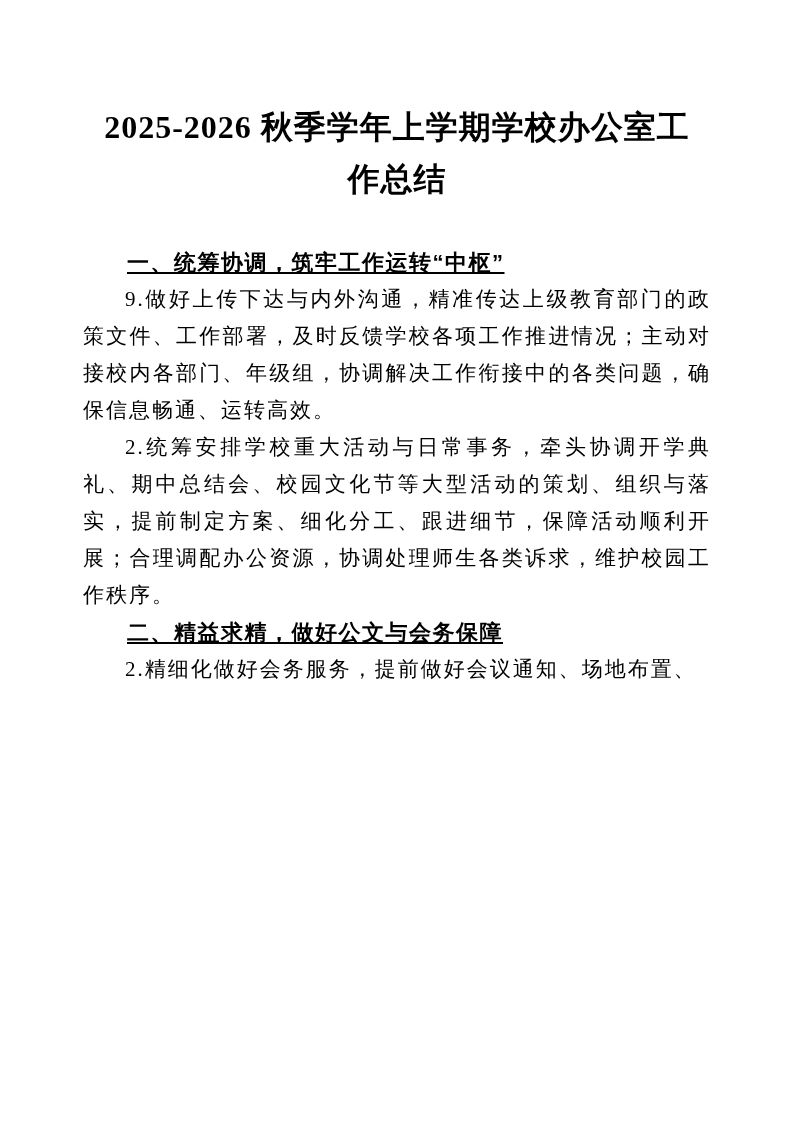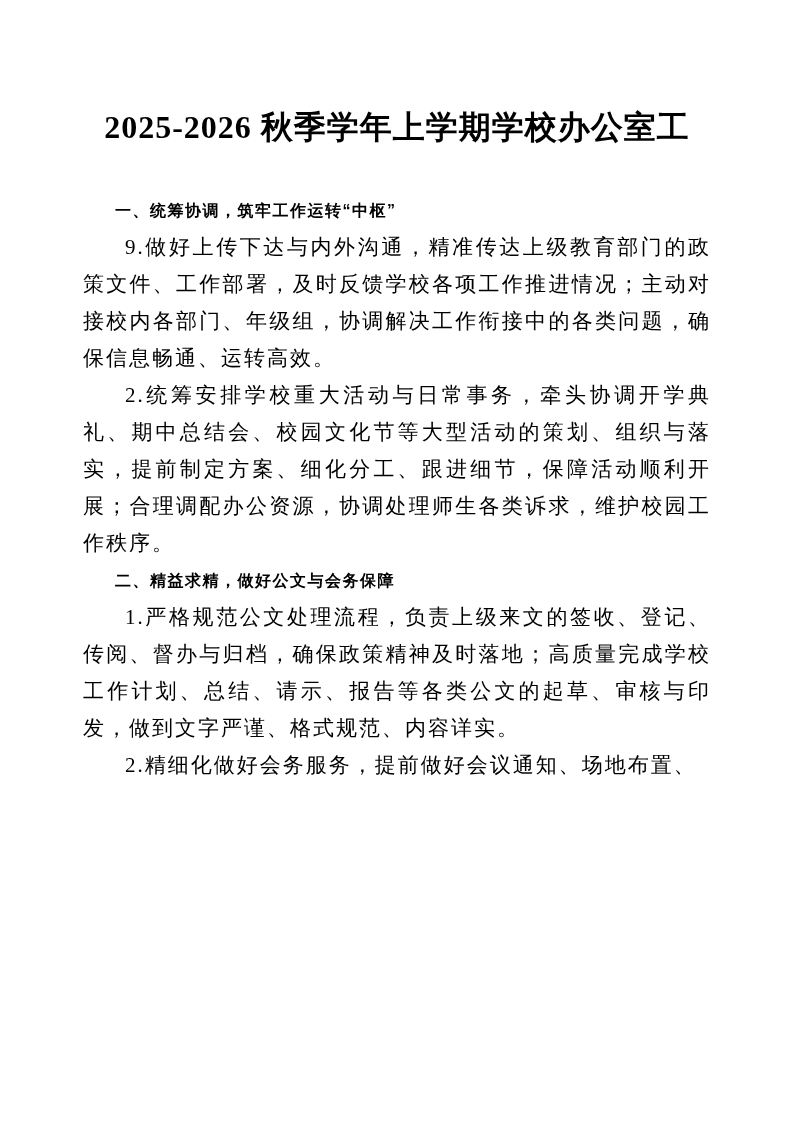--- a/index.html
+++ b/index.html
@@ -36,25 +36,26 @@
     text-justify: inter-character;
   }
   .body-text p {
     margin: 0;
     text-indent: 2em;
     letter-spacing: 2px;
   }
   .section-heading {
     margin: 0;
     text-indent: 2em;
-    font-size: 16px;
+    font-size: 22px;
     line-height: 37px;
     font-weight: bold;
     letter-spacing: 1.5px;
     font-family: "Liberation Sans", "DejaVu Sans", sans-serif;
+    text-decoration: underline;
   }
   .page-footer {
     position: absolute;
     left: 0;
     right: 0;
     top: 1030px;
     text-align: center;
     font-size: 15px;
     line-height: 24px;
     font-family: "Liberation Serif", "DejaVu Serif", serif;
@@ -63,30 +64,30 @@
   .page-footer .num { color: #000000; margin: 0 10px; }
 </style>
 </head>
 <body>
 
 <div class="page">
   <div class="content">
 
     <h1 class="doc-title">
       <span class="title-line">2025-2026 秋季学年上学期学校办公室工</span>
+      <span class="title-line">作总结</span>
     </h1>
 
     <div class="body-text">
 
       <h3 class="section-heading">一、统筹协调，筑牢工作运转“中枢”</h3>
       <p>9.做好上传下达与内外沟通，精准传达上级教育部门的政策文件、工作部署，及时反馈学校各项工作推进情况；主动对接校内各部门、年级组，协调解决工作衔接中的各类问题，确保信息畅通、运转高效。</p>
       <p>2.统筹安排学校重大活动与日常事务，牵头协调开学典礼、期中总结会、校园文化节等大型活动的策划、组织与落实，提前制定方案、细化分工、跟进细节，保障活动顺利开展；合理调配办公资源，协调处理师生各类诉求，维护校园工作秩序。</p>
 
       <h3 class="section-heading">二、精益求精，做好公文与会务保障</h3>
-      <p>1.严格规范公文处理流程，负责上级来文的签收、登记、传阅、督办与归档，确保政策精神及时落地；高质量完成学校工作计划、总结、请示、报告等各类公文的起草、审核与印发，做到文字严谨、格式规范、内容详实。</p>
       <p>2.精细化做好会务服务，提前做好会议通知、场地布置、</p>
     </div>
 
   </div>
 
   <div class="page-footer">
     <span class="dash">—</span>
     <span class="num">1</span>
     <span class="dash">—</span>
   </div>

